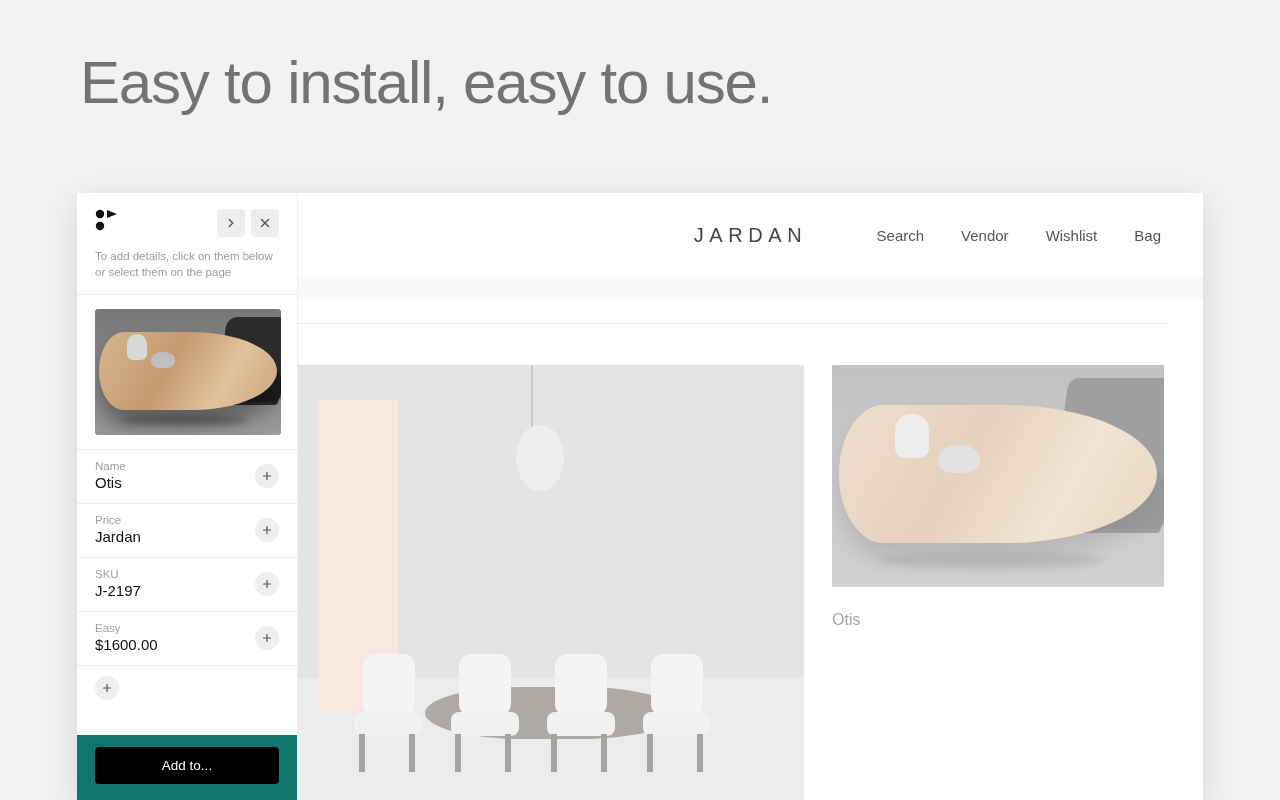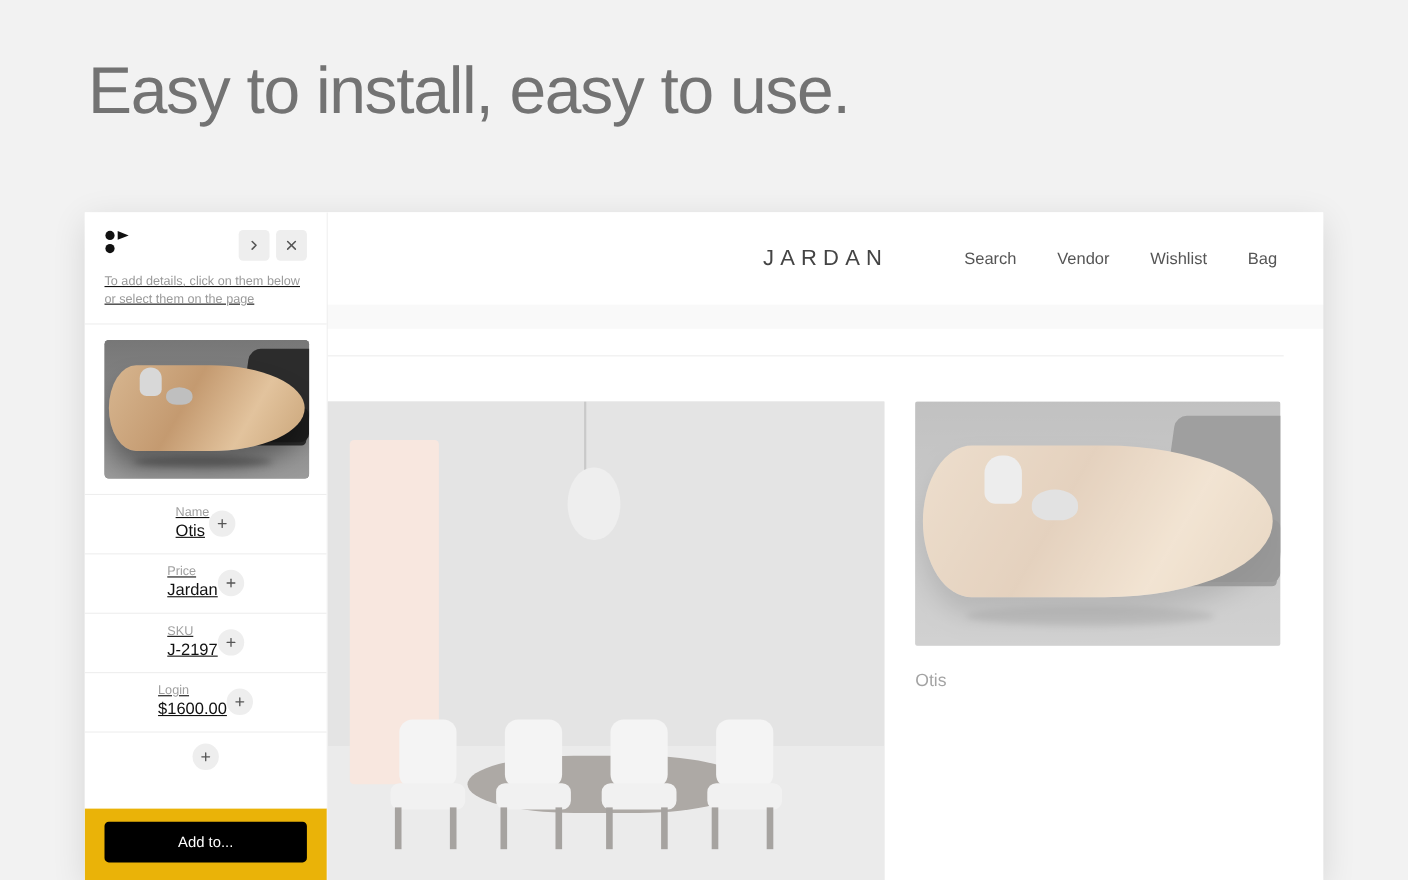--- a/index.html
+++ b/index.html
@@ -36,21 +36,20 @@
 
   
   .sidebar {
     width: 221px;
     height: 100%;
     background: #fff;
     border-right: 1px solid #eee;
     display: flex;
     flex-direction: column;
     position: relative;
-    text-decoration: underline;
   }
 
   .sidebar-header {
     padding: 16px 18px 12px 18px;
     display: flex;
     align-items: flex-start;
     justify-content: space-between;
   }
   .logo svg { display:block; }
   .header-actions { display:flex; gap:6px; }
@@ -78,21 +77,21 @@
     border-radius: 4px;
     overflow: hidden;
     position: relative;
     background: #888;
   }
 
   
   .field {
     border-top: 1px solid #eee;
     padding: 10px 18px 12px 18px;
-    display:flex; align-items:center; justify-content:center;
+    display:flex; align-items:center; justify-content:space-between;
   }
   .field:last-of-type { border-bottom: 1px solid #eee; }
   .field-col { display:flex; flex-direction:column; gap:2px; }
   .field-label { font-size: 11.5px; color:#a0a0a0; }
   .field-value { font-size: 15px; color:#111; }
   .plus-btn {
     width:24px; height:24px;
     border-radius:50%;
     background:#eee;
     display:flex; align-items:center; justify-content:center;
@@ -108,21 +107,21 @@
     position:relative;
   }
   .sidebar-fade {
     position:absolute; left:0; right:0; bottom:0; height:34px;
     background: linear-gradient(to bottom, rgba(255,255,255,0), #fff 70%);
     pointer-events:none;
   }
 
   .sidebar-footer {
     padding: 12px 18px 16px 18px;
-    background:#eab308;
+    background:#0f766e;
   }
   .add-to-btn {
     width:100%;
     background:#000;
     color:#fff;
     border:none;
     padding:11px 0;
     font-size:13.5px;
     border-radius:4px;
     cursor:pointer;
@@ -359,21 +358,21 @@
         <div class="plus-btn">
           <svg width="12" height="12" viewBox="0 0 24 24" fill="none" stroke-width="2.4" stroke-linecap="round">
               <line x1="12" y1="5" x2="12" y2="19"></line>
               <line x1="5" y1="12" x2="19" y2="12"></line>
             </svg>
         </div>
       </div>
 
       <div class="field">
         <div class="field-col">
-          <span class="field-label">Login</span>
+          <span class="field-label">Easy</span>
           <span class="field-value">$1600.00</span>
         </div>
         <div class="plus-btn">
           <svg width="12" height="12" viewBox="0 0 24 24" fill="none" stroke-width="2.4" stroke-linecap="round">
               <line x1="12" y1="5" x2="12" y2="19"></line>
               <line x1="5" y1="12" x2="19" y2="12"></line>
             </svg>
         </div>
       </div>
 

